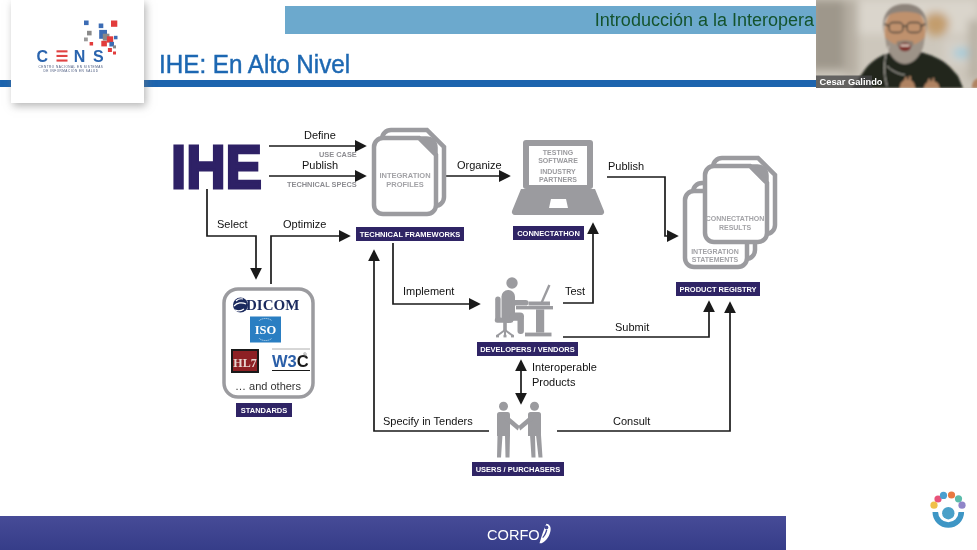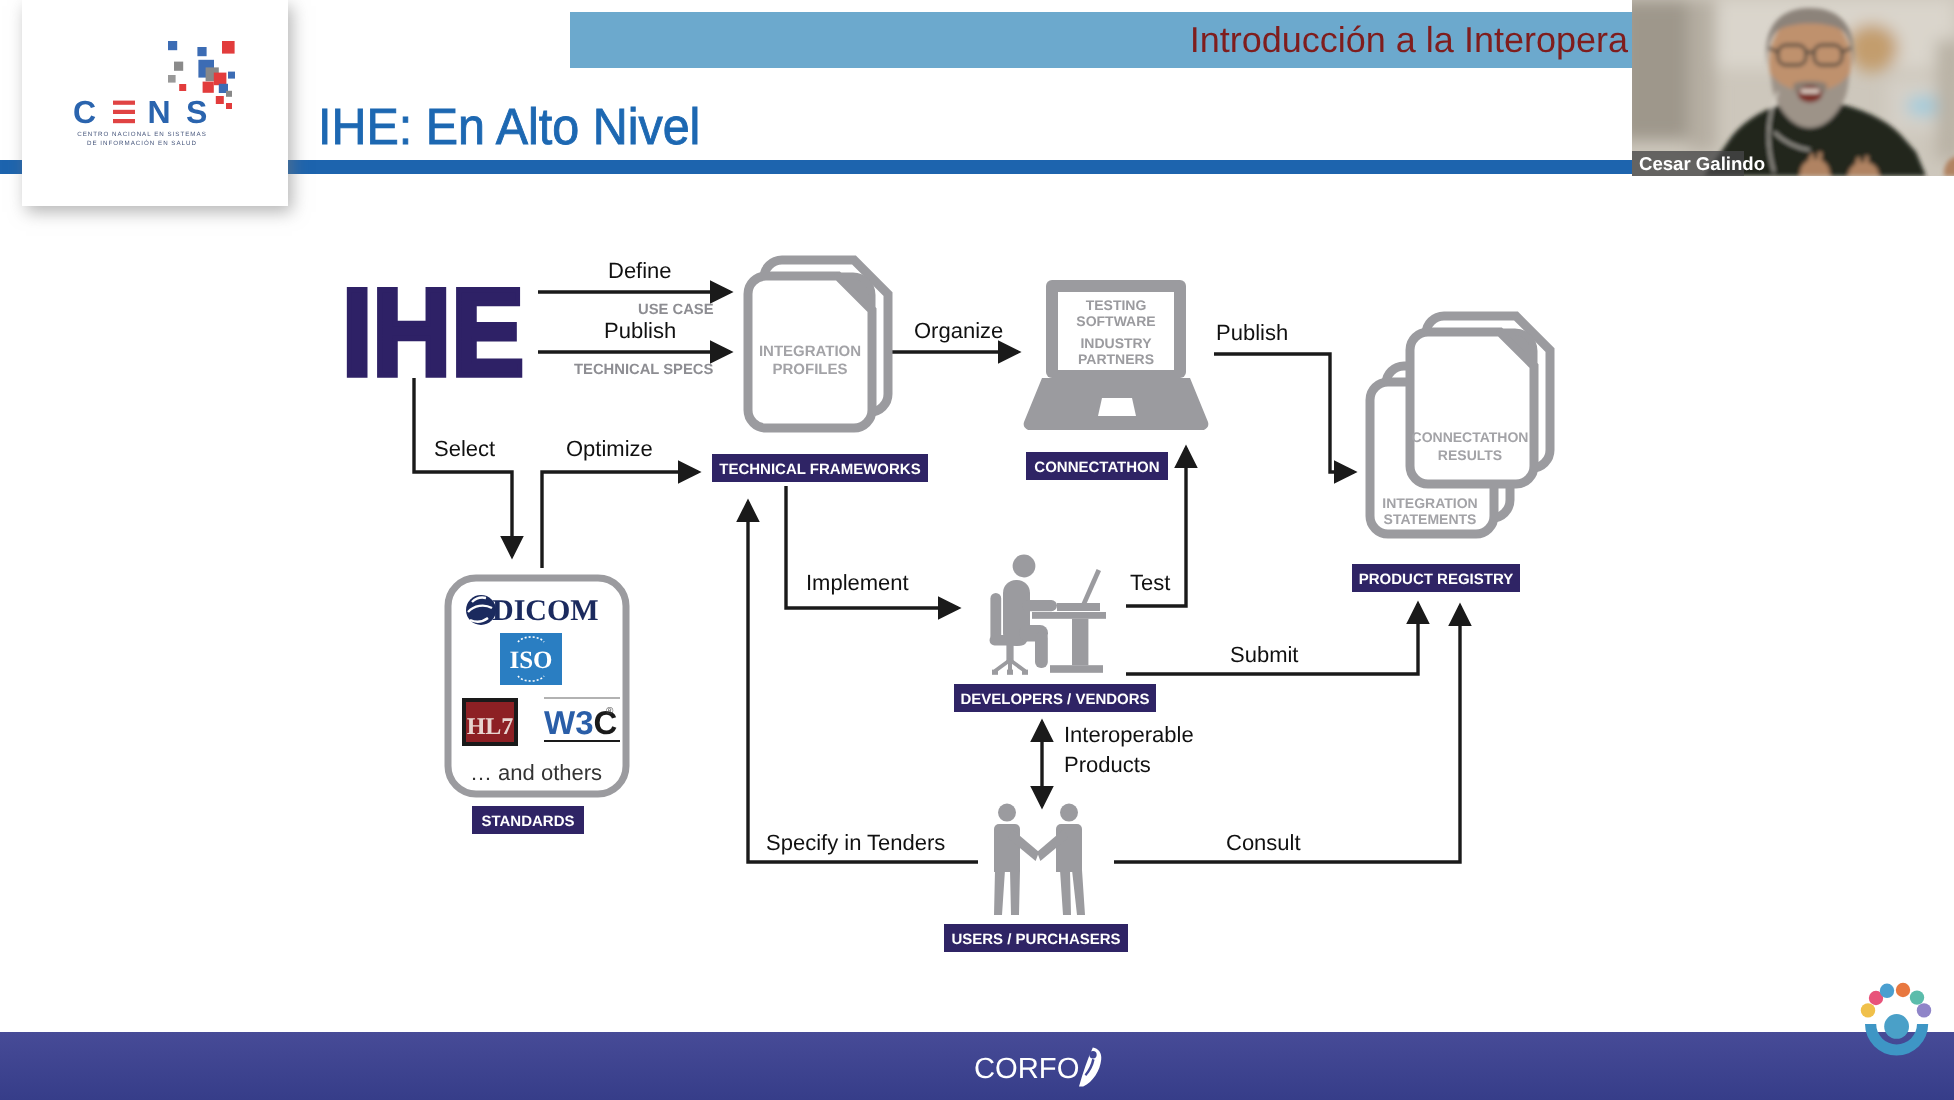--- a/index.html
+++ b/index.html
@@ -2,21 +2,21 @@
 <html><head><meta charset="utf-8">
 <style>
   html,body{margin:0;padding:0;}
   body{width:977px;height:550px;overflow:hidden;background:#fff;
        font-family:"Liberation Sans",sans-serif;position:relative;}
   .abs{position:absolute;}
 </style></head>
 <body>
 
 <div class="abs" style="left:285px;top:6px;width:531px;height:28px;background:#6ca9cd;overflow:hidden;">
-  <div style="position:absolute;right:2px;top:4px;font-size:18px;color:#7f1d1d;white-space:nowrap;">Introducción a la Interopera</div>
+  <div style="position:absolute;right:2px;top:4px;font-size:18px;color:#14532d;white-space:nowrap;">Introducción a la Interopera</div>
 </div>
 
 <div class="abs" style="left:0;top:80px;width:816px;height:7px;background:#1d64ae;z-index:1;"></div>
 
 <div class="abs" style="left:159px;top:50px;font-size:25.5px;color:#1d68b2;z-index:2;transform:scaleX(.95);transform-origin:left;-webkit-text-stroke:.45px #1d68b2;">IHE: En Alto Nivel</div>
 
 <div class="abs" style="left:11px;top:0px;width:133px;height:103px;background:#fff;box-shadow:2px 3px 8px rgba(120,120,120,.55);z-index:3;">
   <svg width="133" height="103" viewBox="0 0 133 103">
     <g font-family="Liberation Sans, sans-serif" font-weight="bold">
       <text x="25.5" y="61.5" font-size="16" fill="#2a64ae">C</text>
@@ -273,21 +273,21 @@
     <path d="M530,435 h5 l0.5,22.5 h-4 z M536,435 h5 l1.5,22.5 h-4 z"></path>
   </g>
 
   <text x="383" y="425" font-size="11" fill="#111">Specify in Tenders</text>
   <polyline points="489,431 374,431 374,251" stroke="#1a1a1a" stroke-width="1.7" fill="none" marker-end="url(#ah)"></polyline>
   <text x="613" y="425" font-size="11" fill="#111">Consult</text>
   <polyline points="557,431 730,431 730,303" stroke="#1a1a1a" stroke-width="1.7" fill="none" marker-end="url(#ah)"></polyline>
 
 </svg>
 
-<div class="abs" style="left:0;top:516px;width:977px;height:34px;background:linear-gradient(#474b97,#363d89);z-index:2;">
+<div class="abs" style="left:0;top:516px;width:786px;height:34px;background:linear-gradient(#474b97,#363d89);z-index:2;">
   <div style="position:absolute;left:487px;top:11px;font-size:14.6px;color:#fff;">CORFO</div>
   <svg style="position:absolute;left:539px;top:7px;" width="12" height="21" viewBox="0 0 12 21">
     <path d="M0.5,20.3 C2.5,13 4.8,6.8 7.4,0.8 C10.2,1.1 12,3.6 11.6,6.9 C11,12.4 7.6,17.9 2.6,20.3 Z" fill="#fff"></path>
     <path d="M3.3,14.2 C5.3,11.9 6.5,9.3 7.1,6.4 L8.3,6.9 C7.7,10 6.2,12.8 4.1,15 Z" fill="#414795"></path>
     <circle cx="7.5" cy="4.4" r="1.85" fill="#414795"></circle>
   </svg>
 </div>
 
 <svg class="abs" style="left:918px;top:485px;z-index:3;" width="59" height="55" viewBox="0 0 59 55">
   <g>

